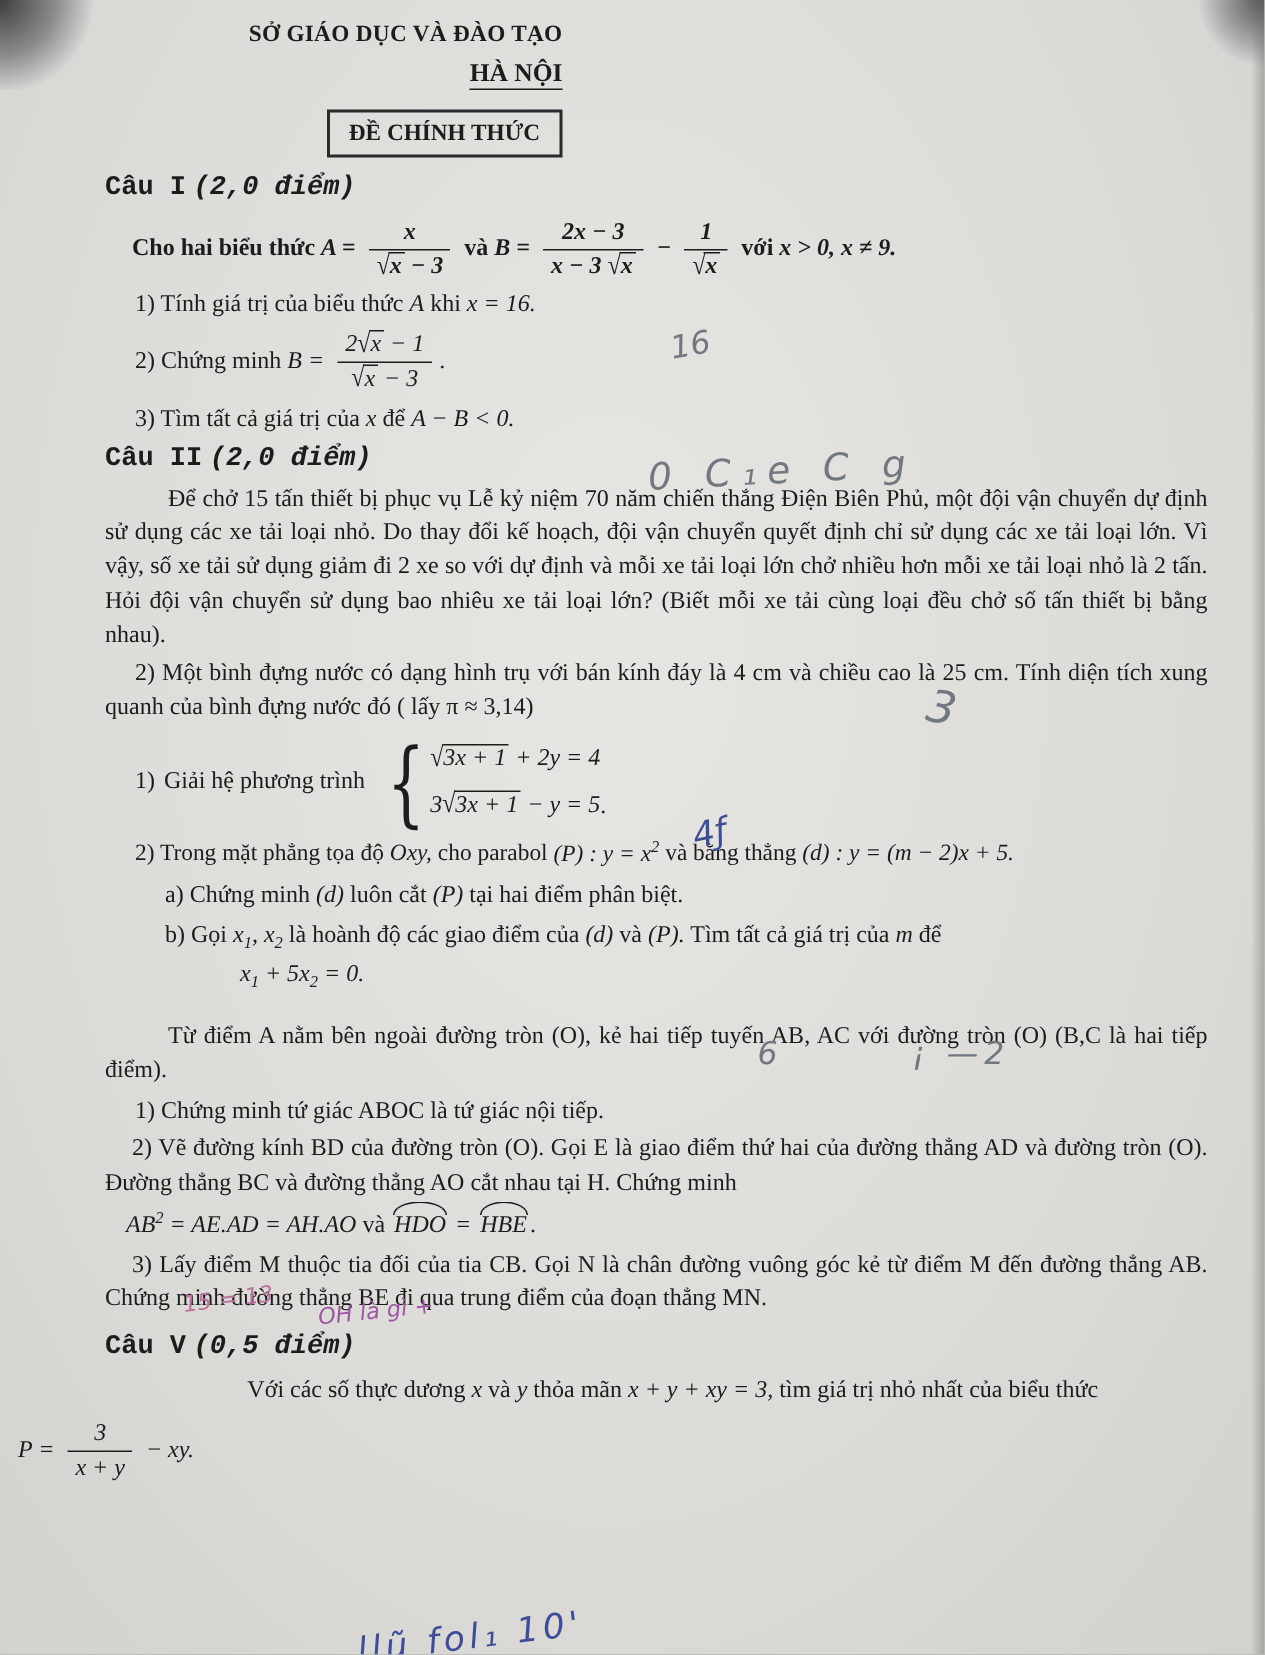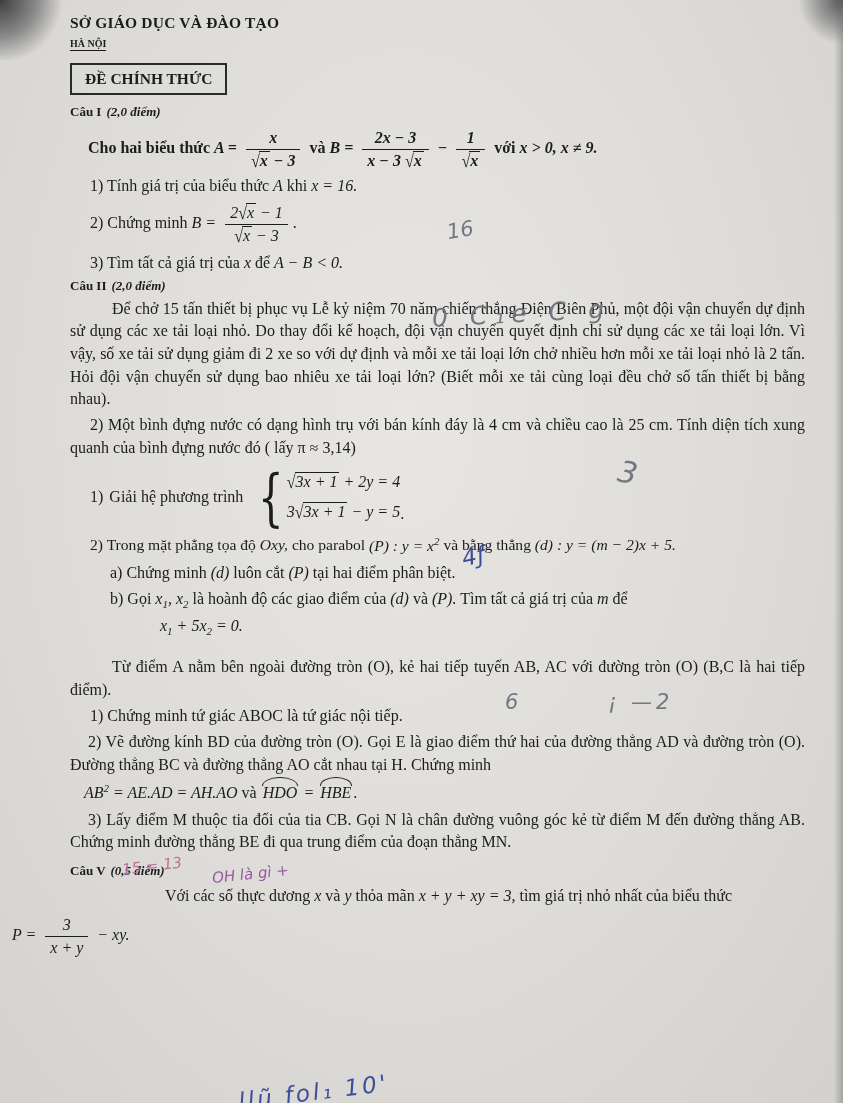--- a/index.html
+++ b/index.html
@@ -12,31 +12,31 @@
     font-size:16px;line-height:1.42;
   }
   .shadow-tl{position:absolute;left:0;top:0;width:70px;height:60px;
     background:radial-gradient(circle at 0 0, rgba(45,45,48,.9) 0%, rgba(45,45,48,.45) 40%, transparent 68%);}
   .shadow-tr{position:absolute;right:0;top:0;width:46px;height:44px;
     background:radial-gradient(circle at 100% 0, rgba(50,50,52,.8) 0%, rgba(50,50,52,.3) 45%, transparent 70%);}
   .edge-r{position:absolute;right:0;top:0;bottom:0;width:9px;
     background:linear-gradient(to left, rgba(110,108,104,.45), transparent);}
   
   .hdr{display:flex;margin-bottom:4px;}
-  .hdr-left{width:305px;text-align:left;flex:none;}
+  .hdr-left{width:305px;text-align:right;flex:none;}
   .hdr-right{flex:1;text-align:center;margin-left:12px;}
   .h1{font-weight:bold;font-size:15.5px;letter-spacing:.2px;}
-  .h2{font-weight:bold;font-size:10px;margin-top:3px;}
+  .h2{font-weight:bold;font-size:17px;margin-top:3px;}
   .u{border-bottom:1.6px solid #1c1c1e;padding-bottom:1px;}
   .seal{display:inline-block;border:2px solid #2a2a2c;padding:3px 13px;font-weight:bold;
         font-size:15.5px;margin-top:12px;}
   .meta{ text-align:left;margin-left:120px;margin-top:6px;font-weight:bold;font-size:15.5px;}
   .meta div{margin-top:3px;}
   
-  .cau{font-weight:bold;font-size:13px;margin-top:8px;}
+  .cau{font-weight:bold;font-size:18px;margin-top:8px;font-family:Liberation Mono, monospace;}
   .cau .pts{font-style:italic;margin-left:5px;}
   .line{margin-top:4px;}
   .ind1{margin-left:18px;}
   .ind2{margin-left:20px;}
   .m{font-style:italic;}
   .t{font-style:normal;}
   .just{text-align:justify;}
   .nowrap{white-space:nowrap;}
   
   .frac{display:inline-flex;flex-direction:column;vertical-align:middle;text-align:center;

